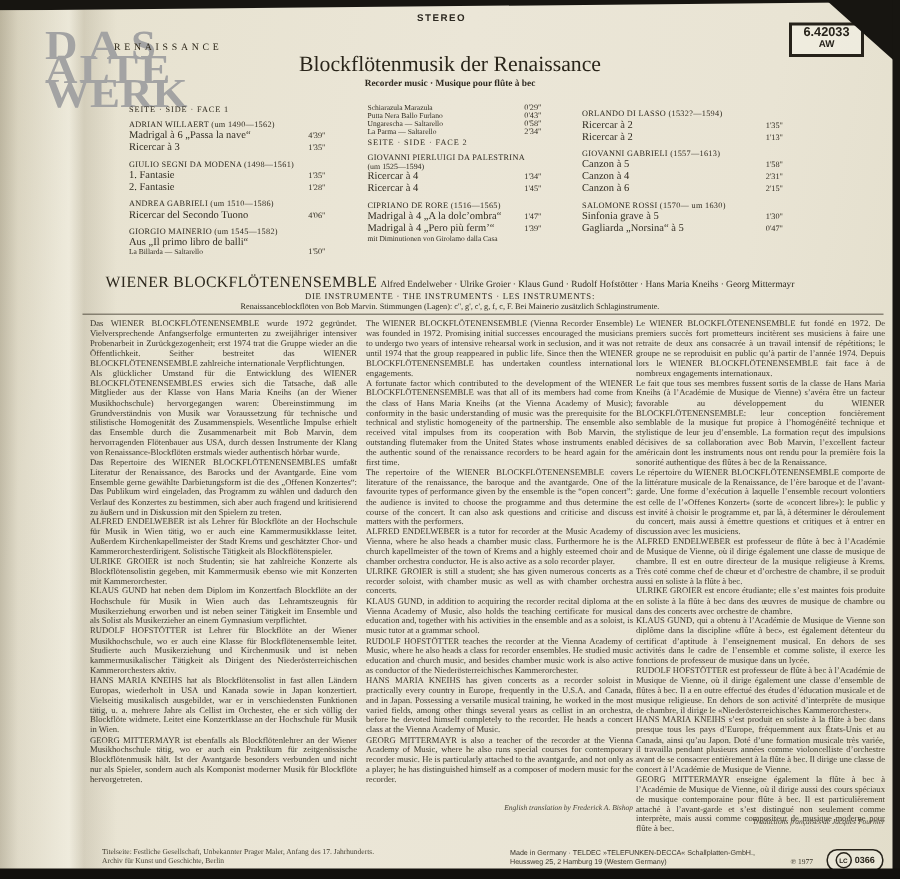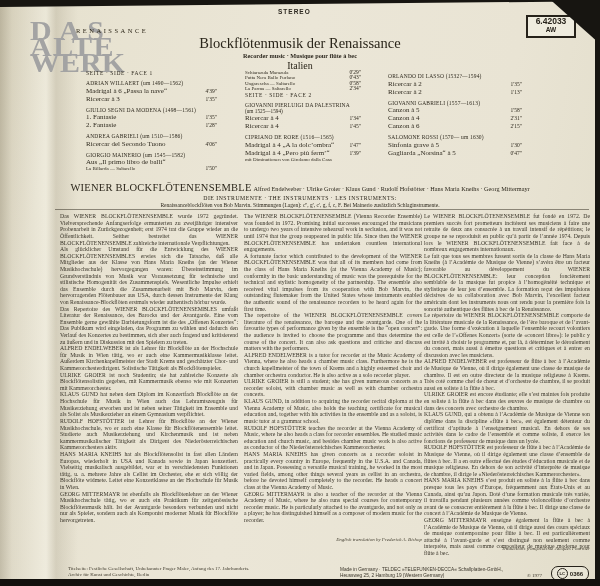--- a/index.html
+++ b/index.html
@@ -101,21 +101,20 @@
   <div class="series half">RENAISSANCE</div>
   <div class="stereo half">STEREO</div>
   <div class="catbox">
     <div class="catnum">6.42033</div>
     <div class="catsuf">AW</div>
   </div>
 
   <div class="titleblock">
     <div class="album-title">Blockflötenmusik der Renaissance</div>
     <div class="album-sub half">Recorder music · Musique pour flûte à bec</div>
-    <div class="album-country">Italien</div>
   </div>
 
   <div class="tl tl-a half">
       <div class="tr-row row-side">
         <span class="tr-lbl">SEITE · SIDE · FACE 1</span>
       </div>
       <div class="tr-row row-composer">
         <span class="tr-lbl">ADRIAN WILLAERT (um 1490—1562)</span>
       </div>
       <div class="tr-row row-work">

